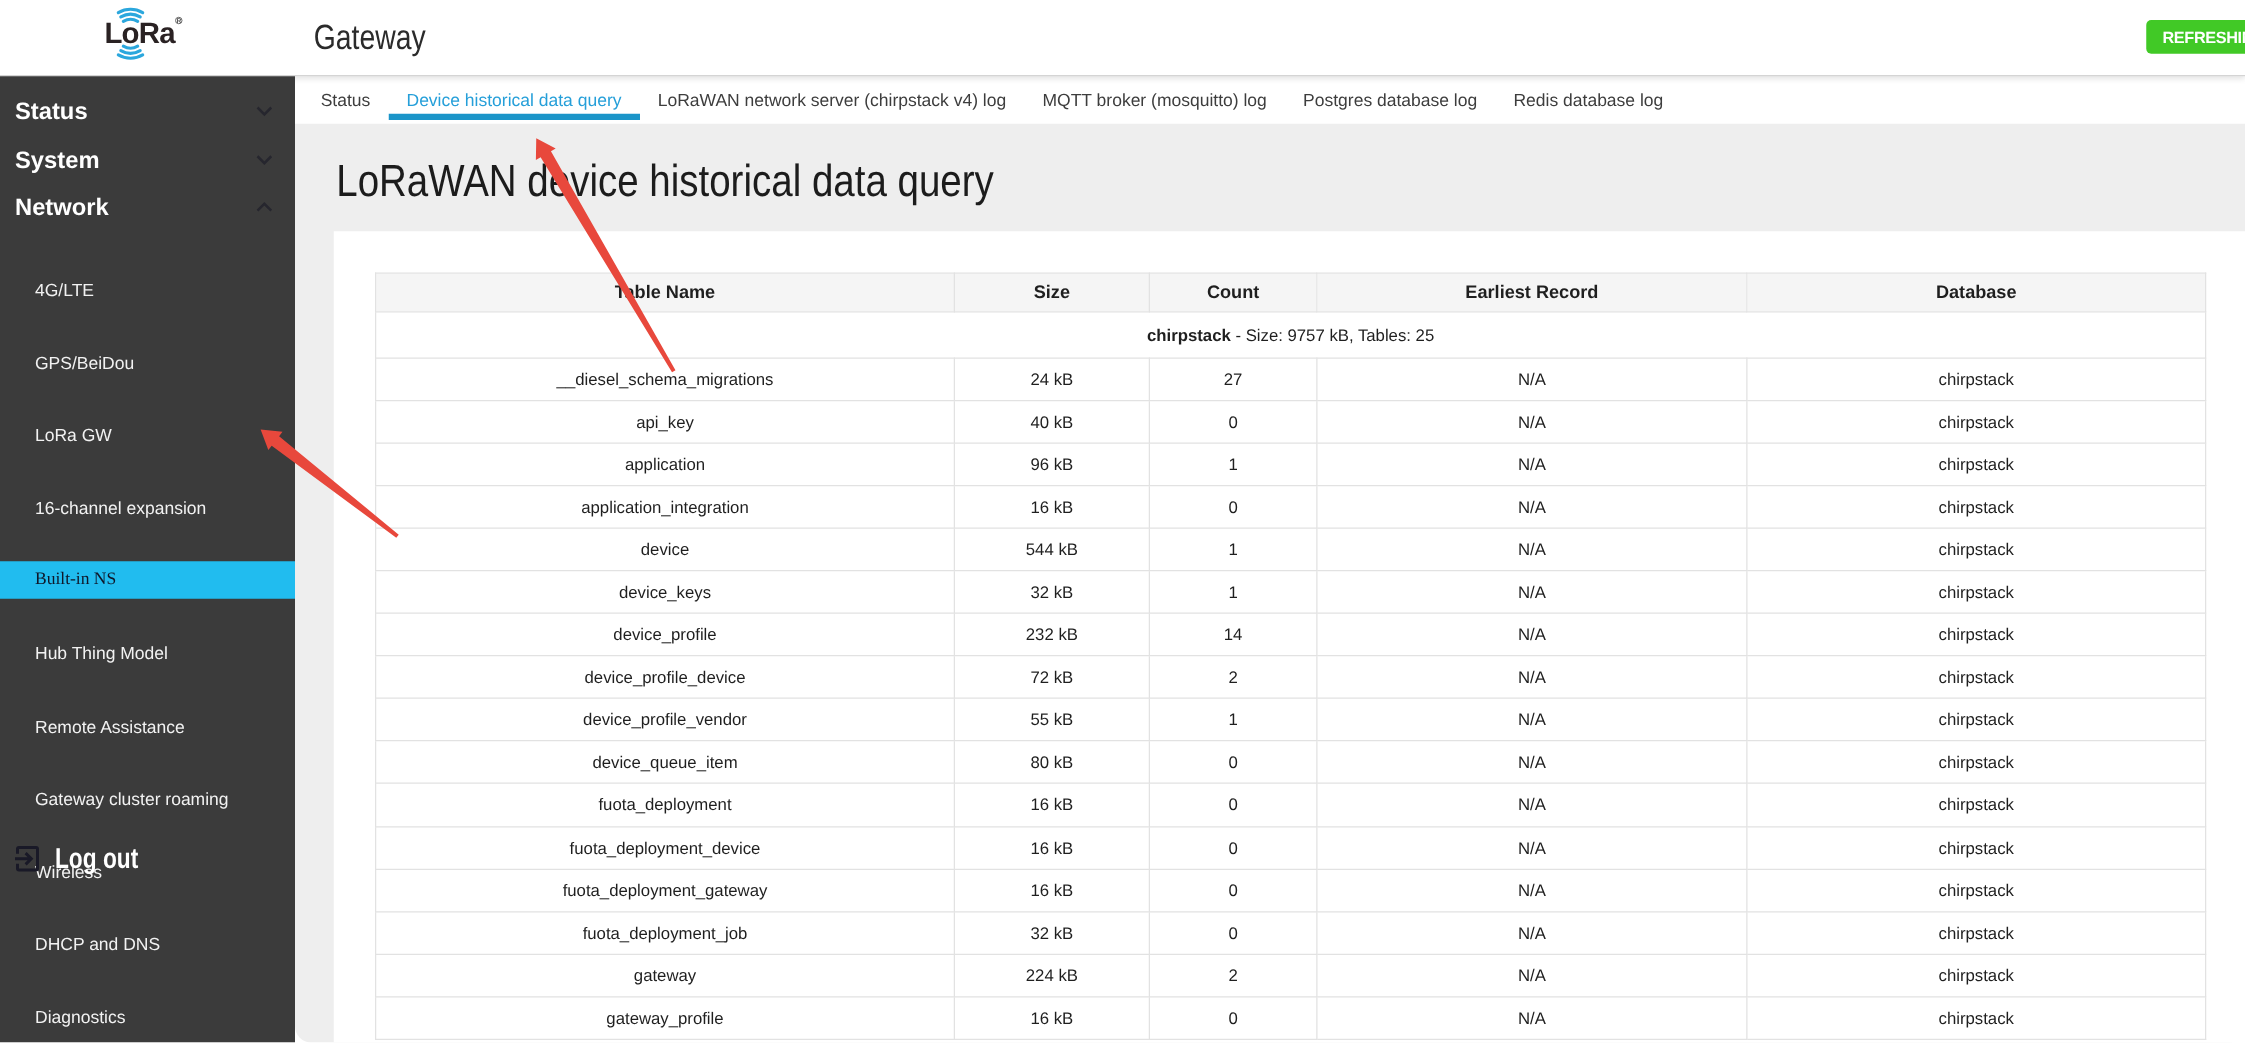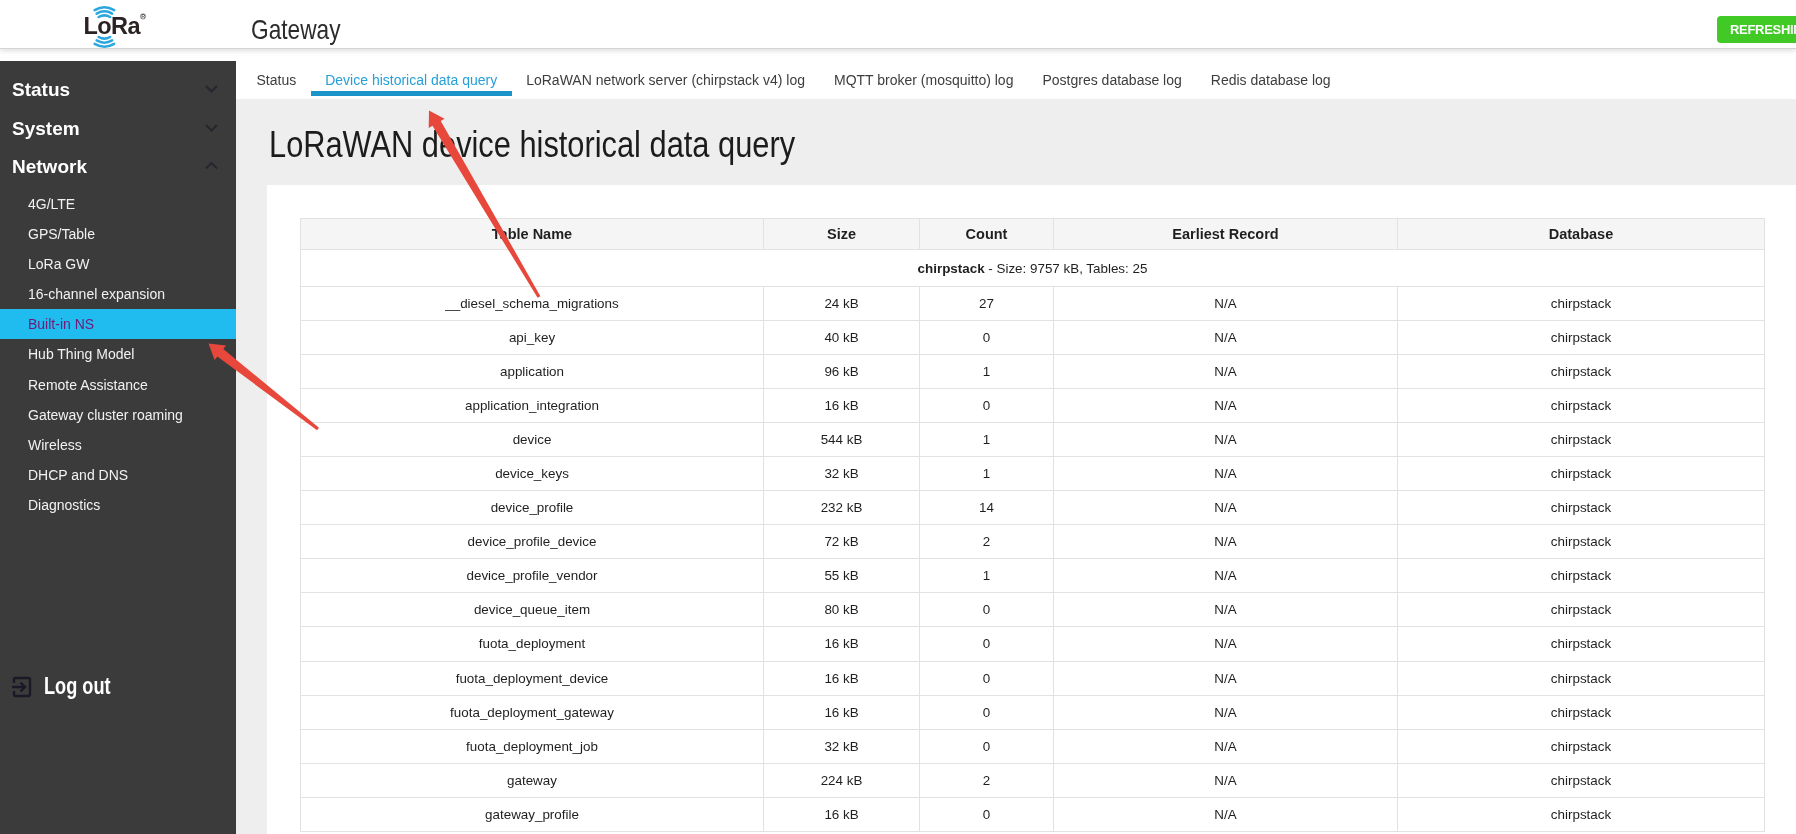--- a/index.html
+++ b/index.html
@@ -1,39 +1,39 @@
 <!DOCTYPE html>
 <html><head>
 <meta charset="utf-8">
 <style>
   * { margin:0; padding:0; box-sizing:border-box; }
   html,body { width:1796px; height:834px; overflow:hidden; background:#fff;
     font-family:"Liberation Sans", sans-serif; }
   #page { position:relative; width:1796px; height:834px; overflow:hidden; }
 
   
-  #header { position:absolute; left:0; top:0; width:1796px; height:49px; background:#fff;
+  #header { position:absolute; left:0; top:0; width:1796px; height:61px; background:#fff;
     border-bottom:1px solid #d4d4d4; box-shadow:0 2px 5px rgba(0,0,0,.13); z-index:5; }
   #gateway { position:absolute; left:251px; top:14px; font-size:28px; color:#2b2b2b; transform:scaleX(0.81); transform-origin:0 0; }
   #refreshbtn { position:absolute; left:1717px; top:16px; width:130px; height:27px;
     background:#41c926; border-radius:4px; color:#fff; font-weight:bold; font-size:13px;
     line-height:27px; padding-left:13px; letter-spacing:-0.3px; }
   #logo { position:absolute; left:83px; top:5px; }
 
   
   #sidebar { position:absolute; left:0; top:61px; width:236px; height:773px; background:#3b3b3b; z-index:6; }
   .topitem { position:relative; height:38.5px; line-height:38.5px; color:#fff;
     font-size:19px; font-weight:600; padding-left:12px; }
   .chev { position:absolute; right:17px; width:15px; height:15px; }
-  .subitem { height:30.1px; line-height:30.1px; color:#f2f2f2; font-size:14px; padding-left:28px; }
-  .subitem.active { background:#21bcef; color:#701a75; }
+  .subitem { height:30.1px; line-height:30.1px; color:#f2f2f2; font-size:14px; padding-left:28px;margin-top:28px; }
+  .subitem.active { background:#21bcef; color:#0f172a;font-family:Liberation Serif, serif; }
   #logout { position:absolute; left:0; top:616px; width:236px; height:30px; }
 
   
-  #content { position:absolute; left:236px; top:61px; width:1560px; height:773px; background:#eeeeee; }
+  #content { position:absolute; left:236px; top:61px; width:1560px; height:773px; background:#eeeeee;border-radius:13px; }
   #tabbar { position:absolute; left:0; top:0; width:1560px; height:38px; background:#fff; padding-left:6px; white-space:nowrap; }
   .tab { display:inline-block; height:34.5px; line-height:38px; padding:0 14.5px; font-size:14px; color:#3d3d3d; vertical-align:top; }
   .tab.active { color:#259fd9; border-bottom:5px solid #1b95c9; }
   #titleband { position:absolute; left:0; top:38px; width:1560px; height:86px; }
   #pagetitle { position:absolute; left:33px; top:25px; font-size:36px; color:#1c1c1c;
     transform:scaleX(0.8554); transform-origin:0 0; white-space:nowrap; }
   #card { position:absolute; left:31px; top:124px; width:1529px; height:649px; background:#fff; }
 
   
   table { border-collapse:collapse; position:absolute; left:33px; top:33px; width:1464px;
@@ -77,21 +77,21 @@
           <path d="M2 5 L7.5 10.5 L13 5" fill="none" stroke="#26262e" stroke-width="2"></path>
         </svg>
     </div>
     <div class="topitem">Network
       <svg class="chev" style="top:10px" viewBox="0 0 15 15">
           <path d="M2 10.5 L7.5 5 L13 10.5" fill="none" stroke="#26262e" stroke-width="2"></path>
         </svg>
     </div>
     <div style="height:2.5px"></div>
     <div class="subitem">4G/LTE</div>
-    <div class="subitem">GPS/Table</div>
+    <div class="subitem">GPS/BeiDou</div>
     <div class="subitem">LoRa GW</div>
     <div class="subitem">16-channel expansion</div>
     <div class="subitem active">Built-in NS</div>
     <div class="subitem">Hub Thing Model</div>
     <div class="subitem">Remote Assistance</div>
     <div class="subitem">Gateway cluster roaming</div>
     <div class="subitem">Wireless</div>
     <div class="subitem">DHCP and DNS</div>
     <div class="subitem">Diagnostics</div>
     <div id="logout">

